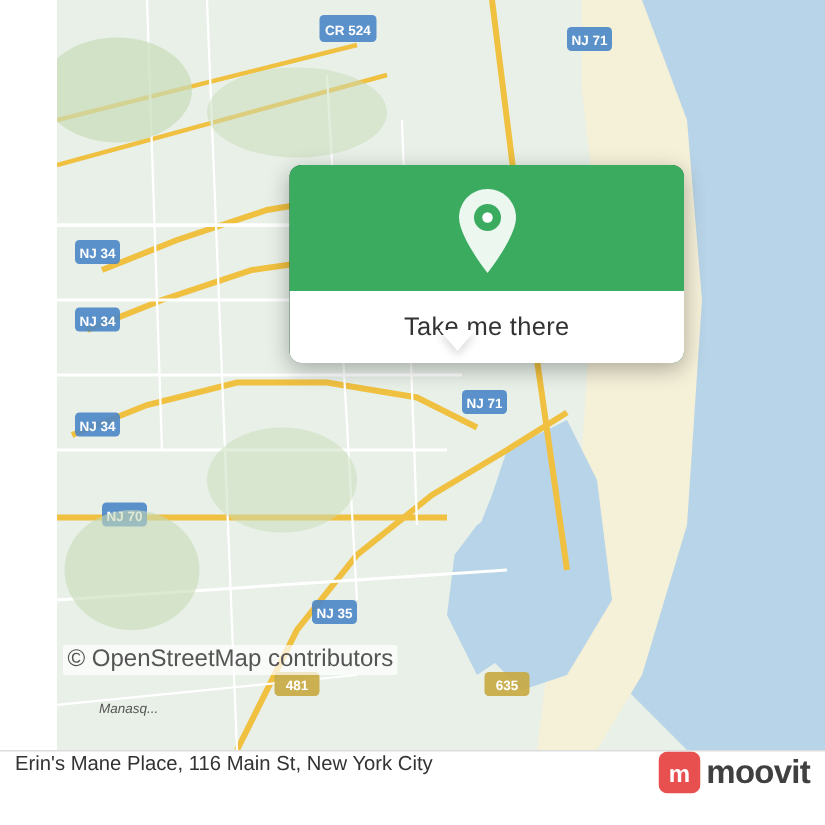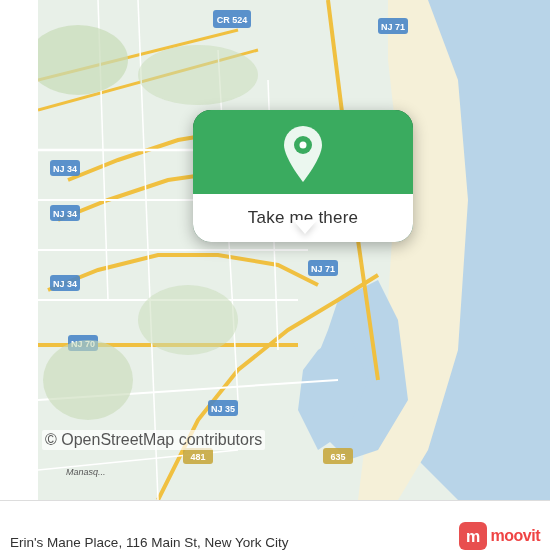--- a/index.html
+++ b/index.html
@@ -25,23 +25,23 @@
     #map-svg {
       width: 100%;
       height: 100%;
     }
 
     
     #popup-card {
       position: absolute;
       top: 110px;
       left: 155px;
-      width: 220px;
+      width: 263px;
       background: #14532d;
-      border-radius: 18px;
+      border-radius: 8px;
       box-shadow: 0 4px 15px rgba(0,0,0,0.3);
       display: flex;
       flex-direction: column;
       align-items: center;
       overflow: hidden;
     }
 
     #popup-top {
       width: 100%;
       background: #3aab5f;
@@ -91,21 +91,21 @@
       filter: drop-shadow(0 3px 3px rgba(0,0,0,0.15));
     }
 
     
     #bottom-bar {
       width: 550px;
       height: 50px;
       background: white;
       border-top: 1px solid #ddd;
       display: flex;
-      align-items: flex-end;
+      align-items: flex-start;
       padding: 0 10px;
       justify-content: space-between;
     }
 
     #destination-text {
       font-size: 13.5px;
       color: #333;
       font-weight: 400;
     }
 
@@ -114,23 +114,23 @@
       align-items: center;
       gap: 4px;
     }
 
     #moovit-icon {
       width: 28px;
       height: 28px;
     }
 
     #moovit-wordmark {
-      font-size: 16px;
+      font-size: 22px;
       font-weight: bold;
-      color: #ef4444;
+      color: #404040;
       letter-spacing: -0.5px;
     }
 
     #osm-attribution {
       position: absolute;
       bottom: 50px;
       left: 4px;
       font-size: 16px;
       color: #555;
       background: rgba(255,255,255,0.7);

